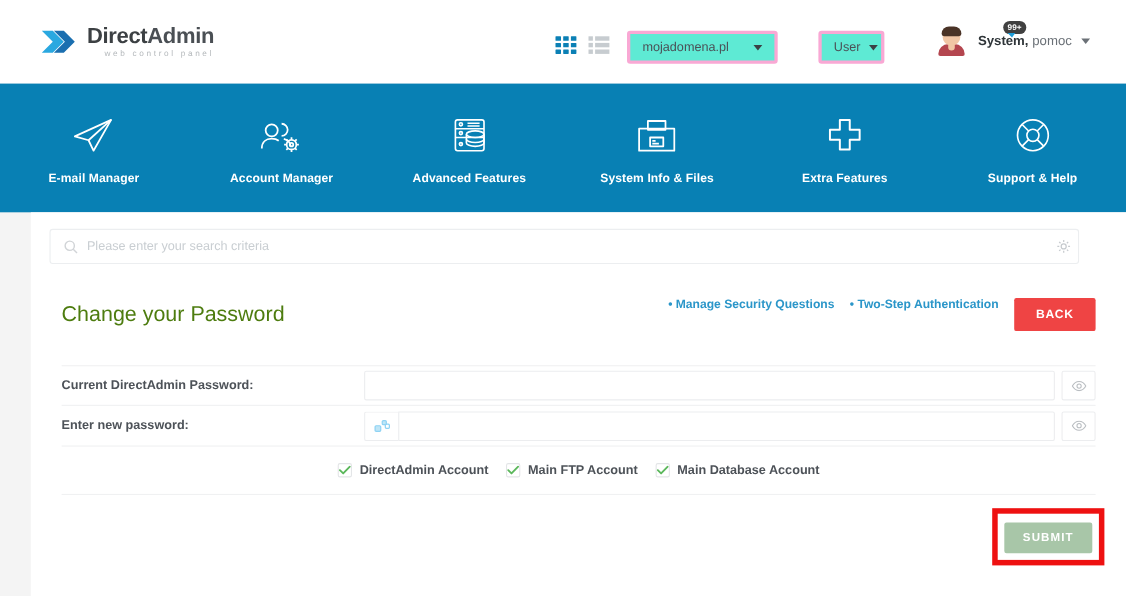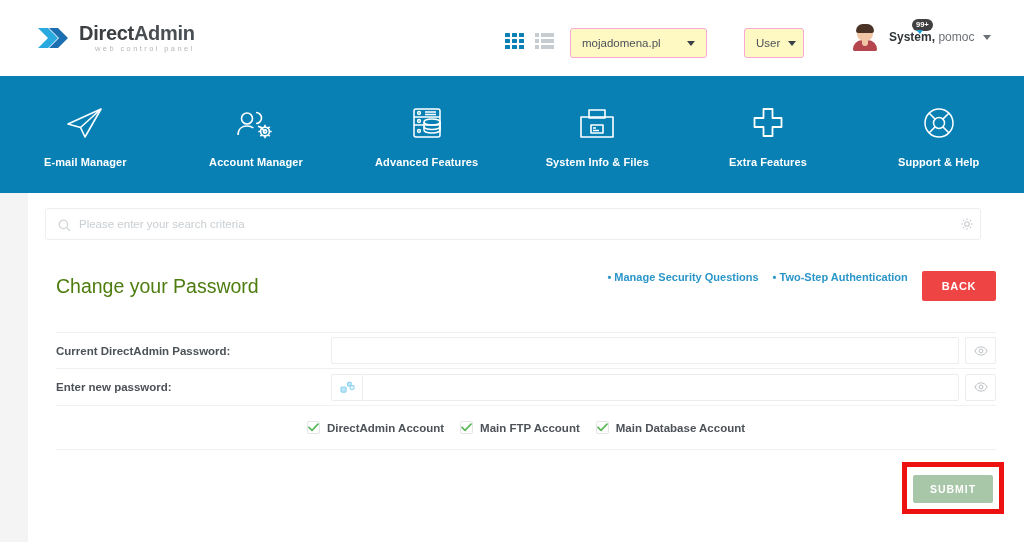--- a/index.html
+++ b/index.html
@@ -29,22 +29,22 @@
   .view-toggles { position: absolute; left: 505px; top: 33px; display: flex; gap: 11px; }
   .grid-ico { width: 19px; height: 16px; display: grid; grid-template-columns: repeat(3, 1fr);
     grid-template-rows: repeat(3, 1fr); gap: 2px; cursor: pointer; }
   .grid-ico i { background: #0b80b5; display: block; border-radius: .5px; }
   .list-ico { width: 19px; height: 16px; display: flex; flex-direction: column; justify-content: space-between; cursor: pointer; }
   .list-ico span { display: flex; gap: 2px; height: 4px; }
   .list-ico span i:first-child { width: 4px; background: #c7ccd0; }
   .list-ico span i:last-child { flex: 1; background: #c7ccd0; }
 
   .sel-box {
-    position: absolute; height: 30px; border: 1px solid #f9a8d4; border-radius: 3px;
-    background: #fef9c3; display: flex; align-items: center; justify-content: space-between;
+    position: absolute; height: 30px; border: 3px solid #f9a8d4; border-radius: 3px;
+    background: #5eead4; display: flex; align-items: center; justify-content: space-between;
     padding: 0 11px; font-size: 11.5px; color: #4b5157; cursor: pointer;
   }
   #domain-select { left: 570px; top: 28px; width: 137px; }
   #user-select { left: 744px; top: 28px; width: 60px; }
   .caret { width: 0; height: 0; border-left: 4.5px solid transparent; border-right: 4.5px solid transparent;
     border-top: 5px solid #3b4045; margin-left: 8px; }
 
   .user-area { position: absolute; left: 851px; top: 22px; display: flex; align-items: center; cursor: pointer; }
   .avatar { position: relative; width: 30px; height: 30px; margin-right: 8px; }
   .av-head { position: absolute; left: 6px; top: 4px; width: 16px; height: 15px; background: #f1c6a5;

